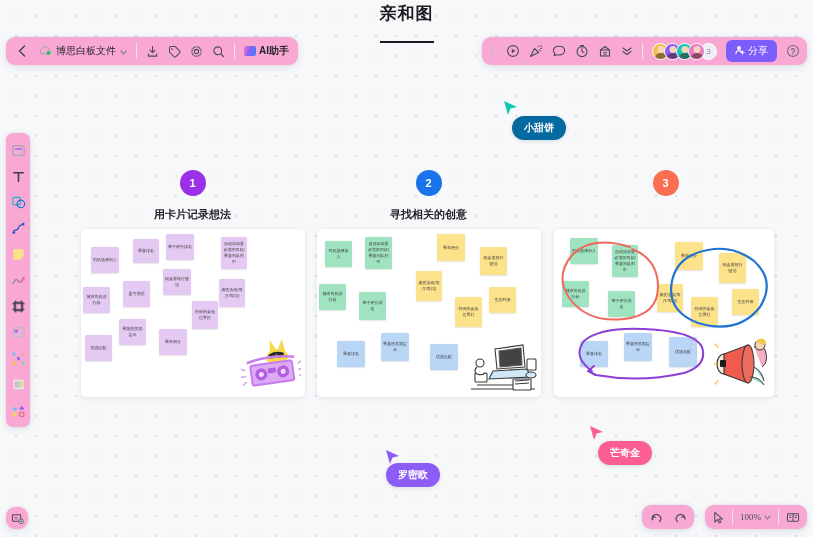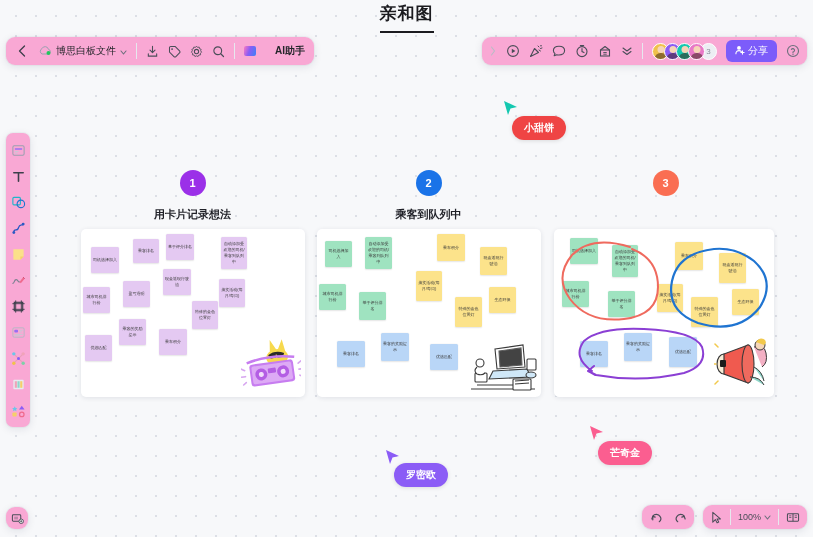--- a/index.html
+++ b/index.html
@@ -19,21 +19,21 @@
   
   .page-title {
     position: absolute; top: 2px; left: 0; width: 100%;
     text-align: center;
     font-size: 17px; font-weight: 700; color: #1b1b1f;
     letter-spacing: 1px;
     z-index: 40;
   }
   .page-title span {
     border-bottom: 2px solid #1b1b1f;
-    padding-bottom: 8px;
+    padding-bottom: 18px;
   }
 
   
   .bar {
     position: absolute;
     background: #f9a8d4;
     border-radius: 9px;
     box-shadow: 0 2px 8px rgba(22,29,60,.10), 0 0 0 1px rgba(22,29,60,.03);
     display: flex; align-items: center;
     z-index: 30;
@@ -54,21 +54,21 @@
   }
   #topleft .back { width: 14px; height: 20px; }
   #topleft .docname {
     display: flex; align-items: center; gap: 4px;
     font-size: 10px; color: #25262b; cursor: pointer; white-space: nowrap;
   }
   .cloud-dot {
     width: 14px; height: 10px; position: relative; flex: 0 0 auto;
   }
   #topleft .ai-btn {
-    display: flex; align-items: center; gap: 19px;
+    display: flex; align-items: center; gap: 3px;
     font-size: 10px; font-weight: 700; color: #25262b;
     cursor: pointer; white-space: nowrap;
   }
   .ai-mark {
     width: 12px; height: 10px; border-radius: 2px;
     background: linear-gradient(110deg,#ff7ac0 0%,#8a5cf6 45%,#3b82f6 100%);
     flex: 0 0 auto;
   }
 
   
@@ -119,21 +119,21 @@
   #leftrail .ic {
     width: 24px; height: 26px;
   }
 
   
   #botleft { bottom: 8px; left: 6px; width: 22px; height: 22px; justify-content: center; }
   #botright-undo {
     bottom: 8px; right: 119px; height: 24px; padding: 0 4px; gap: 4px;
   }
   #botright-zoom {
-    bottom: 8px; right: 6px; height: 24px; padding: 0 7px; gap: 7px;
+    bottom: 8px; right: 6px; height: 24px; padding: 0 7px; gap: 7px; font-family: Liberation Serif, serif;
   }
   .zoom-val {
     font-size: 9px; color: #4a4d58; display: flex; align-items: center; gap: 3px;
     cursor: pointer; white-space: nowrap;
   }
 
   
   #canvas { position: absolute; inset: 0; z-index: 5; }
 
   
@@ -184,21 +184,21 @@
 </div>
 
 <div id="canvas">
 
   <div class="col-head" style="left:130px; top:170px; width:125px;">
     <div class="col-badge" style="background:#9b30e8;">1</div>
     <div class="col-title">用卡片记录想法</div>
   </div>
   <div class="col-head" style="left:366px; top:170px; width:125px;">
     <div class="col-badge" style="background:#1a73e8;">2</div>
-    <div class="col-title">乘客到队列中</div>
+    <div class="col-title">寻找相关的创意</div>
   </div>
   <div class="col-head" style="left:603px; top:170px; width:125px;">
     <div class="col-badge" style="background:#fa6e52;">3</div>
   </div>
 
   <div class="panel" style="left:81px; top:229px; width:224px; height:168px;">
     <div id="p1notes" style="position:absolute; inset:0;">
         <div class="note" style="left: 10px; top: 18px; width: 28px; height: 26px; background: rgb(228, 201, 242);">司机选择加入</div>
         <div class="note" style="left: 52px; top: 10px; width: 26px; height: 24px; background: rgb(228, 201, 242);">乘客排名</div>
         <div class="note" style="left: 85px; top: 5px; width: 28px; height: 26px; background: rgb(228, 201, 242);">基于评分排名</div>
@@ -319,28 +319,28 @@
             <path d="M4 48 l-3 3"></path>
         </g>
       </g>
     </svg>
   </div>
 
   <div class="cursor-chip" style="left:503px; top:100px;">
     <svg width="16" height="17" viewBox="0 0 16 17" style="position:absolute; left:0; top:0;">
       <path d="M1 1 L14 7 L7.5 8.5 L5 15 Z" fill="#14c8b0"></path>
     </svg>
-    <div class="chip" style="left:9px; top:16px; background:#ef4444;">小甜饼</div>
+    <div class="chip" style="left:9px; top:16px; background:#0369a1;">小甜饼</div>
   </div>
 
   <div class="cursor-chip" style="left:385px; top:449px;">
     <svg width="16" height="17" viewBox="0 0 16 17" style="position:absolute; left:0; top:0;">
       <path d="M1 1 L14 7 L7.5 8.5 L5 15 Z" fill="#8b5cf6"></path>
     </svg>
-    <div class="chip" style="left:9px; top:14px; background:#8b5cf6;">罗密欧</div>
+    <div class="chip" style="left:1px; top:14px; background:#8b5cf6;">罗密欧</div>
   </div>
 
   <div class="cursor-chip" style="left:589px; top:425px;">
     <svg width="16" height="17" viewBox="0 0 16 17" style="position:absolute; left:0; top:0;">
       <path d="M1 1 L14 7 L7.5 8.5 L5 15 Z" fill="#fb5e90"></path>
     </svg>
     <div class="chip" style="left:9px; top:16px; background:#fb5e90;">芒奇金</div>
   </div>
 </div>
 

